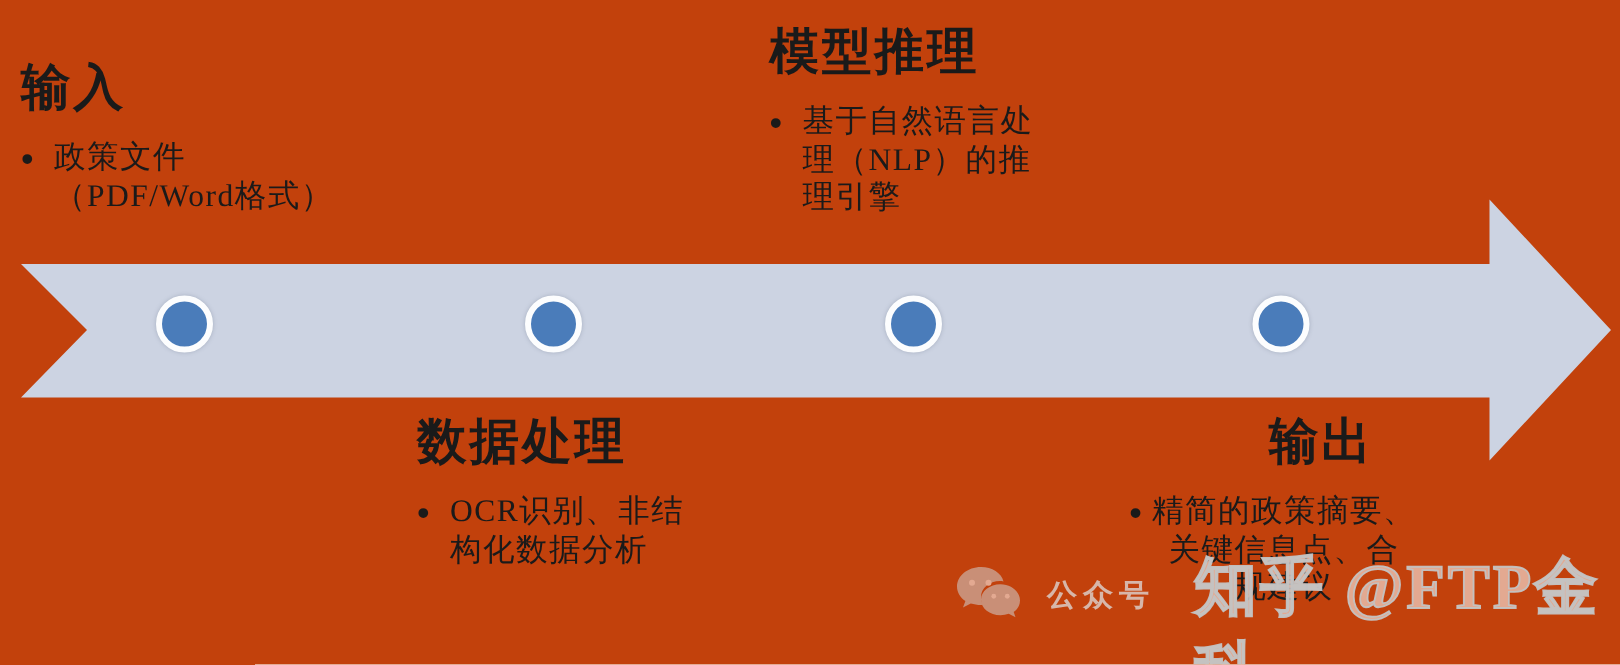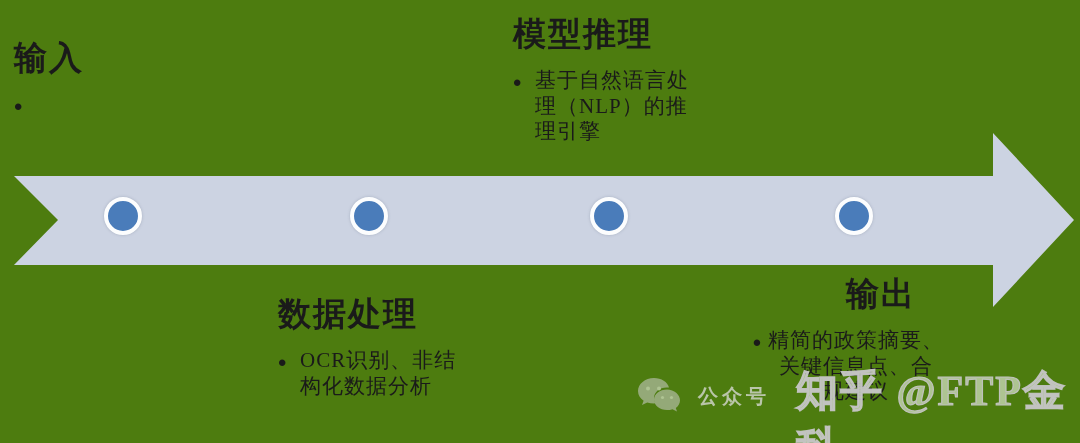--- a/index.html
+++ b/index.html
@@ -3,21 +3,21 @@
 <meta charset="utf-8">
 <style>
   * { margin: 0; padding: 0; box-sizing: border-box; }
   html, body { background: #ffffff; }
   body { font-family: "Liberation Serif", "DejaVu Serif", serif; }
 
   .canvas {
     position: relative;
     width: 1080px;
     height: 443px;
-    background: #4d7c0f;
+    background: #c2410c;
     overflow: hidden;
   }
 
   .arrow-svg {
     position: absolute;
     left: 0; top: 0;
     width: 1080px; height: 443px;
     z-index: 1;
   }
   .arrow-shape { fill: #ccd3e2; }
@@ -59,21 +59,21 @@
     font-family: "Liberation Sans", sans-serif;
   }
   .stage-detail {
     font-size: 21px;
     line-height: 1.22;
     white-space: pre-line;
     letter-spacing: 1px;
   }
 
   .stage-input   { left: 14px;  top: 36px;  width: 300px; }
-  .stage-data    { left: 278px; top: 272px; width: 250px; margin-top: 20px; }
+  .stage-data    { left: 278px; top: 272px; width: 250px; }
   .stage-model   { left: 513px; top: 12px;  width: 240px; }
   .stage-output  { left: 746px; top: 272px; width: 270px; text-align: center; }
 
   .watermark {
     position: absolute;
     left: 0; top: 0;
     width: 1080px; height: 443px;
     z-index: 4;
     pointer-events: none;
   }
@@ -112,20 +112,22 @@
 
   <div class="node node-1"></div>
   <div class="node node-2"></div>
   <div class="node node-3"></div>
   <div class="node node-4"></div>
 
   <div class="stage stage-input">
     <div class="stage-title">输入</div>
     <div class="stage-bullet">
       <span class="bullet-marker">•</span>
+      <span class="stage-detail">政策文件
+（PDF/Word格式）</span>
     </div>
   </div>
 
   <div class="stage stage-data">
     <div class="stage-title">数据处理</div>
     <div class="stage-bullet">
       <span class="bullet-marker">•</span>
       <span class="stage-detail">OCR识别、非结
 构化数据分析</span>
     </div>

